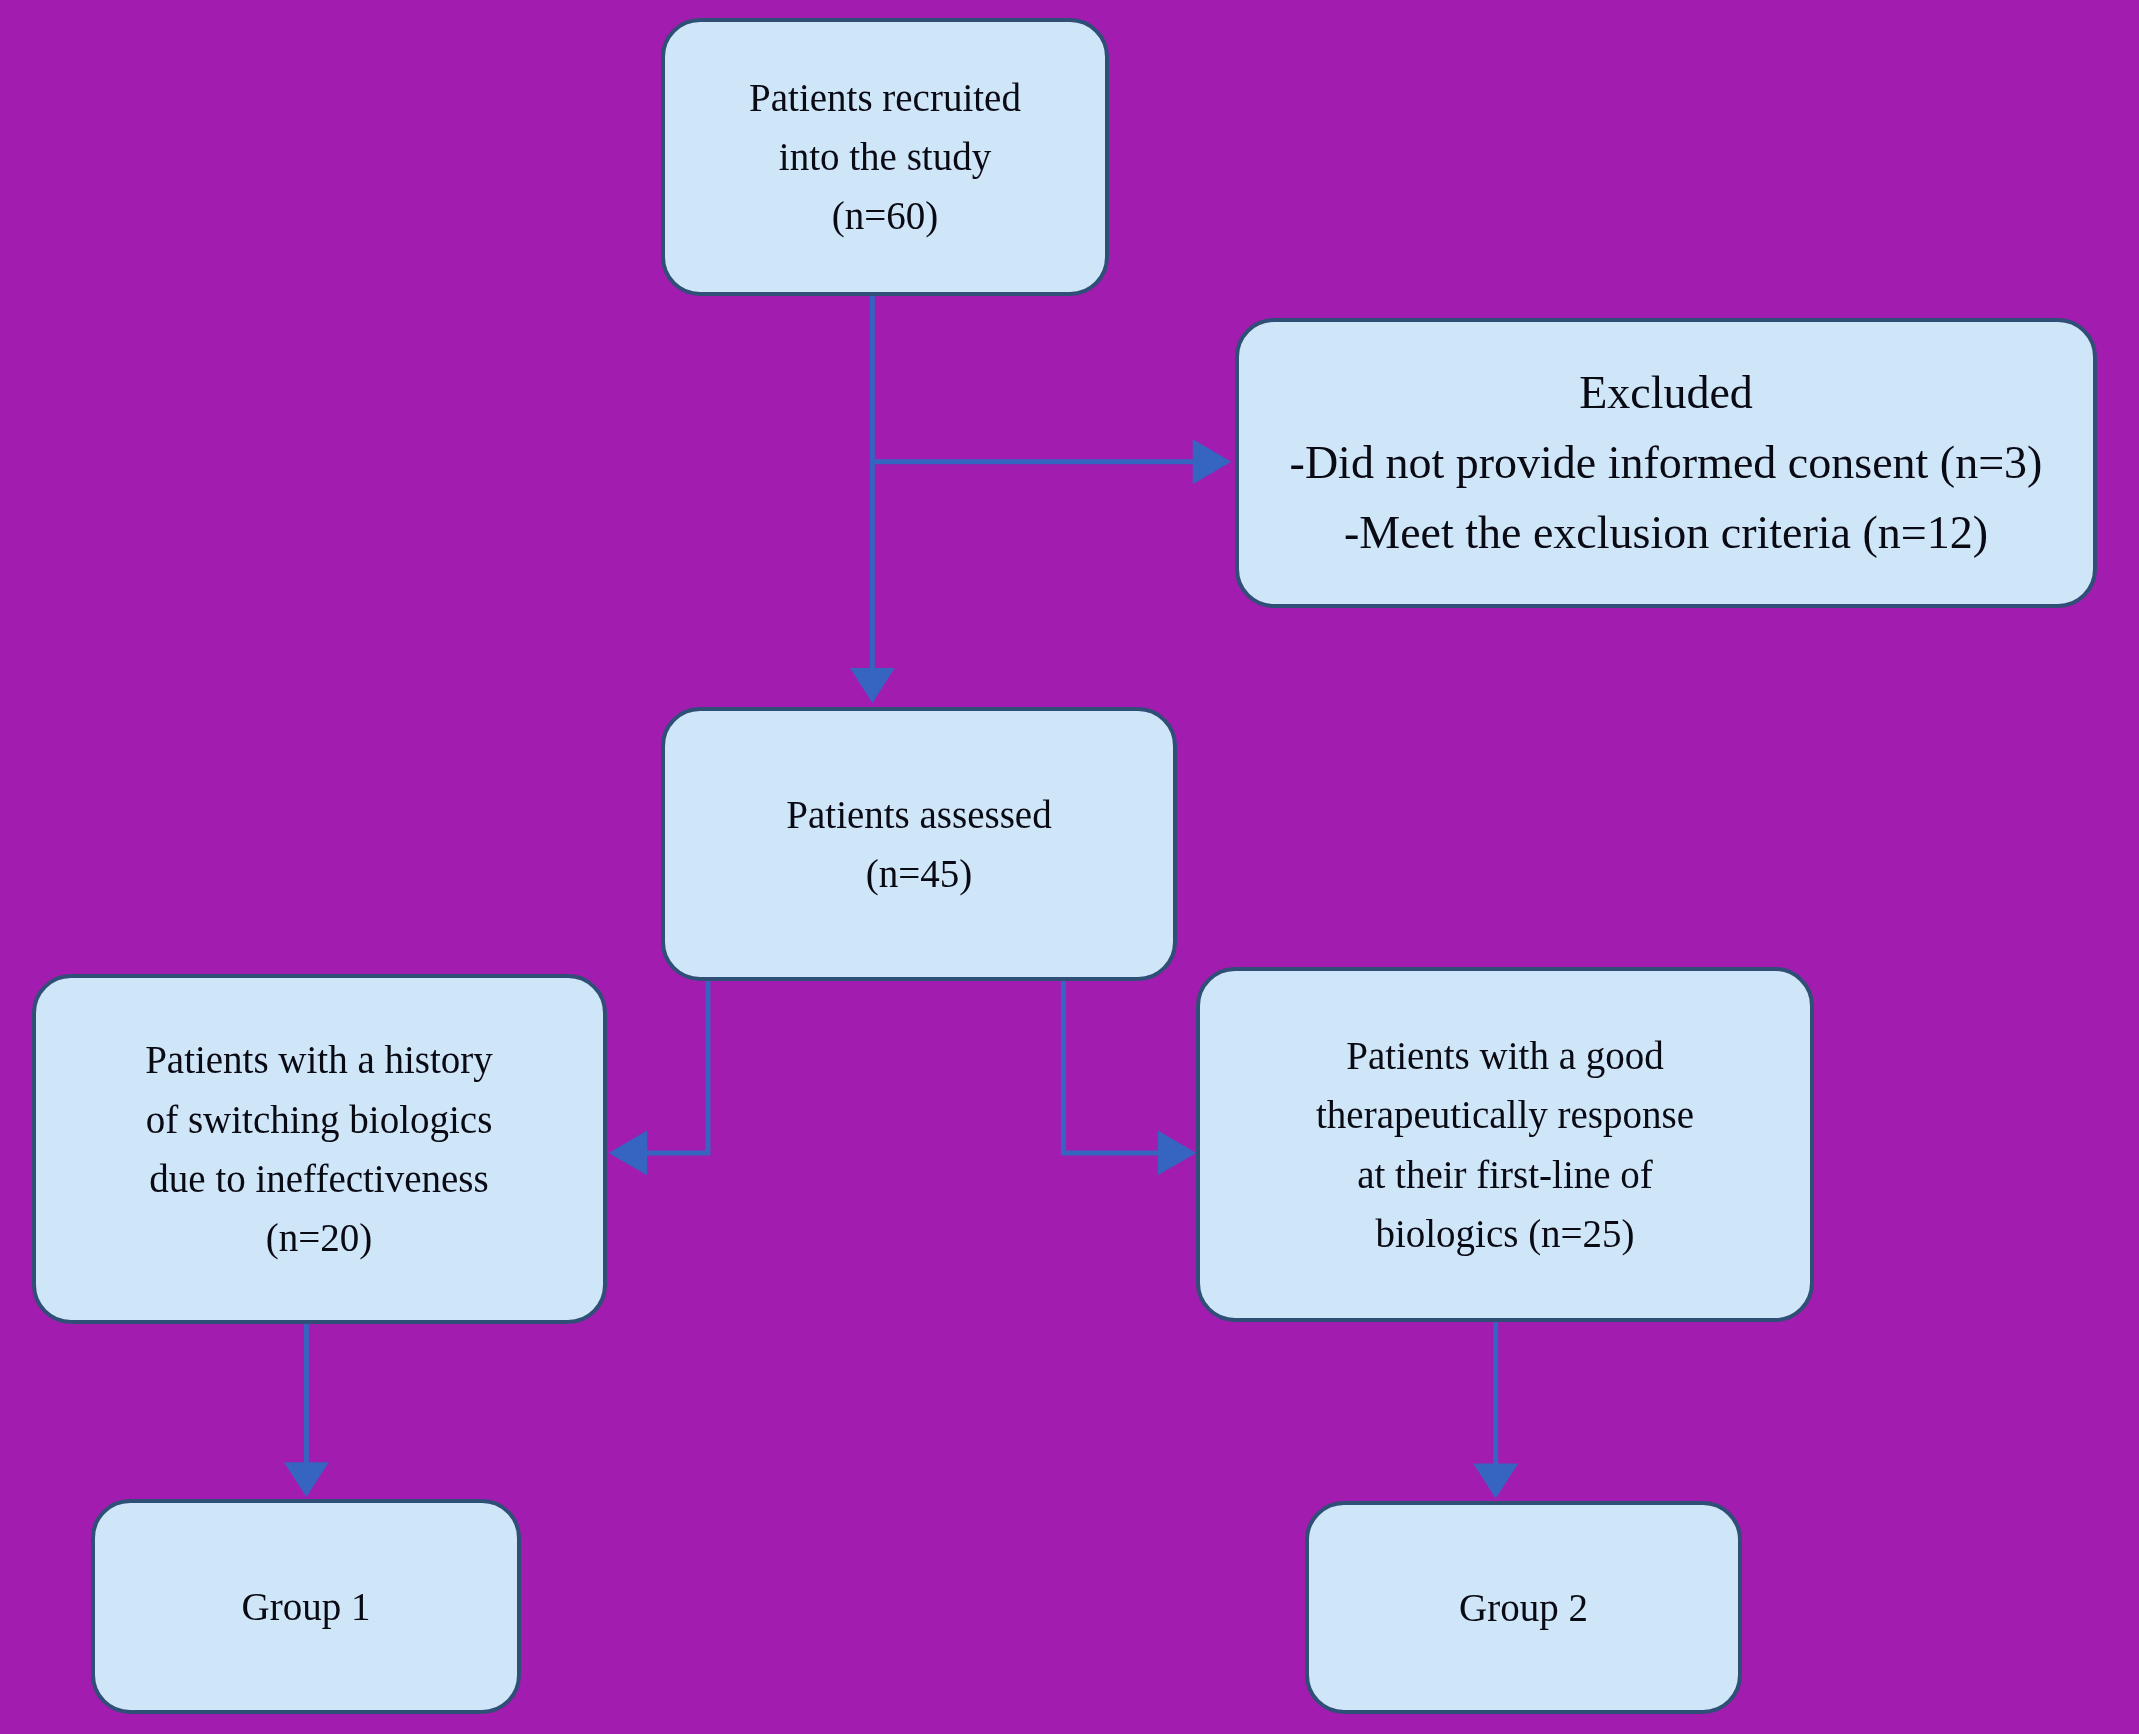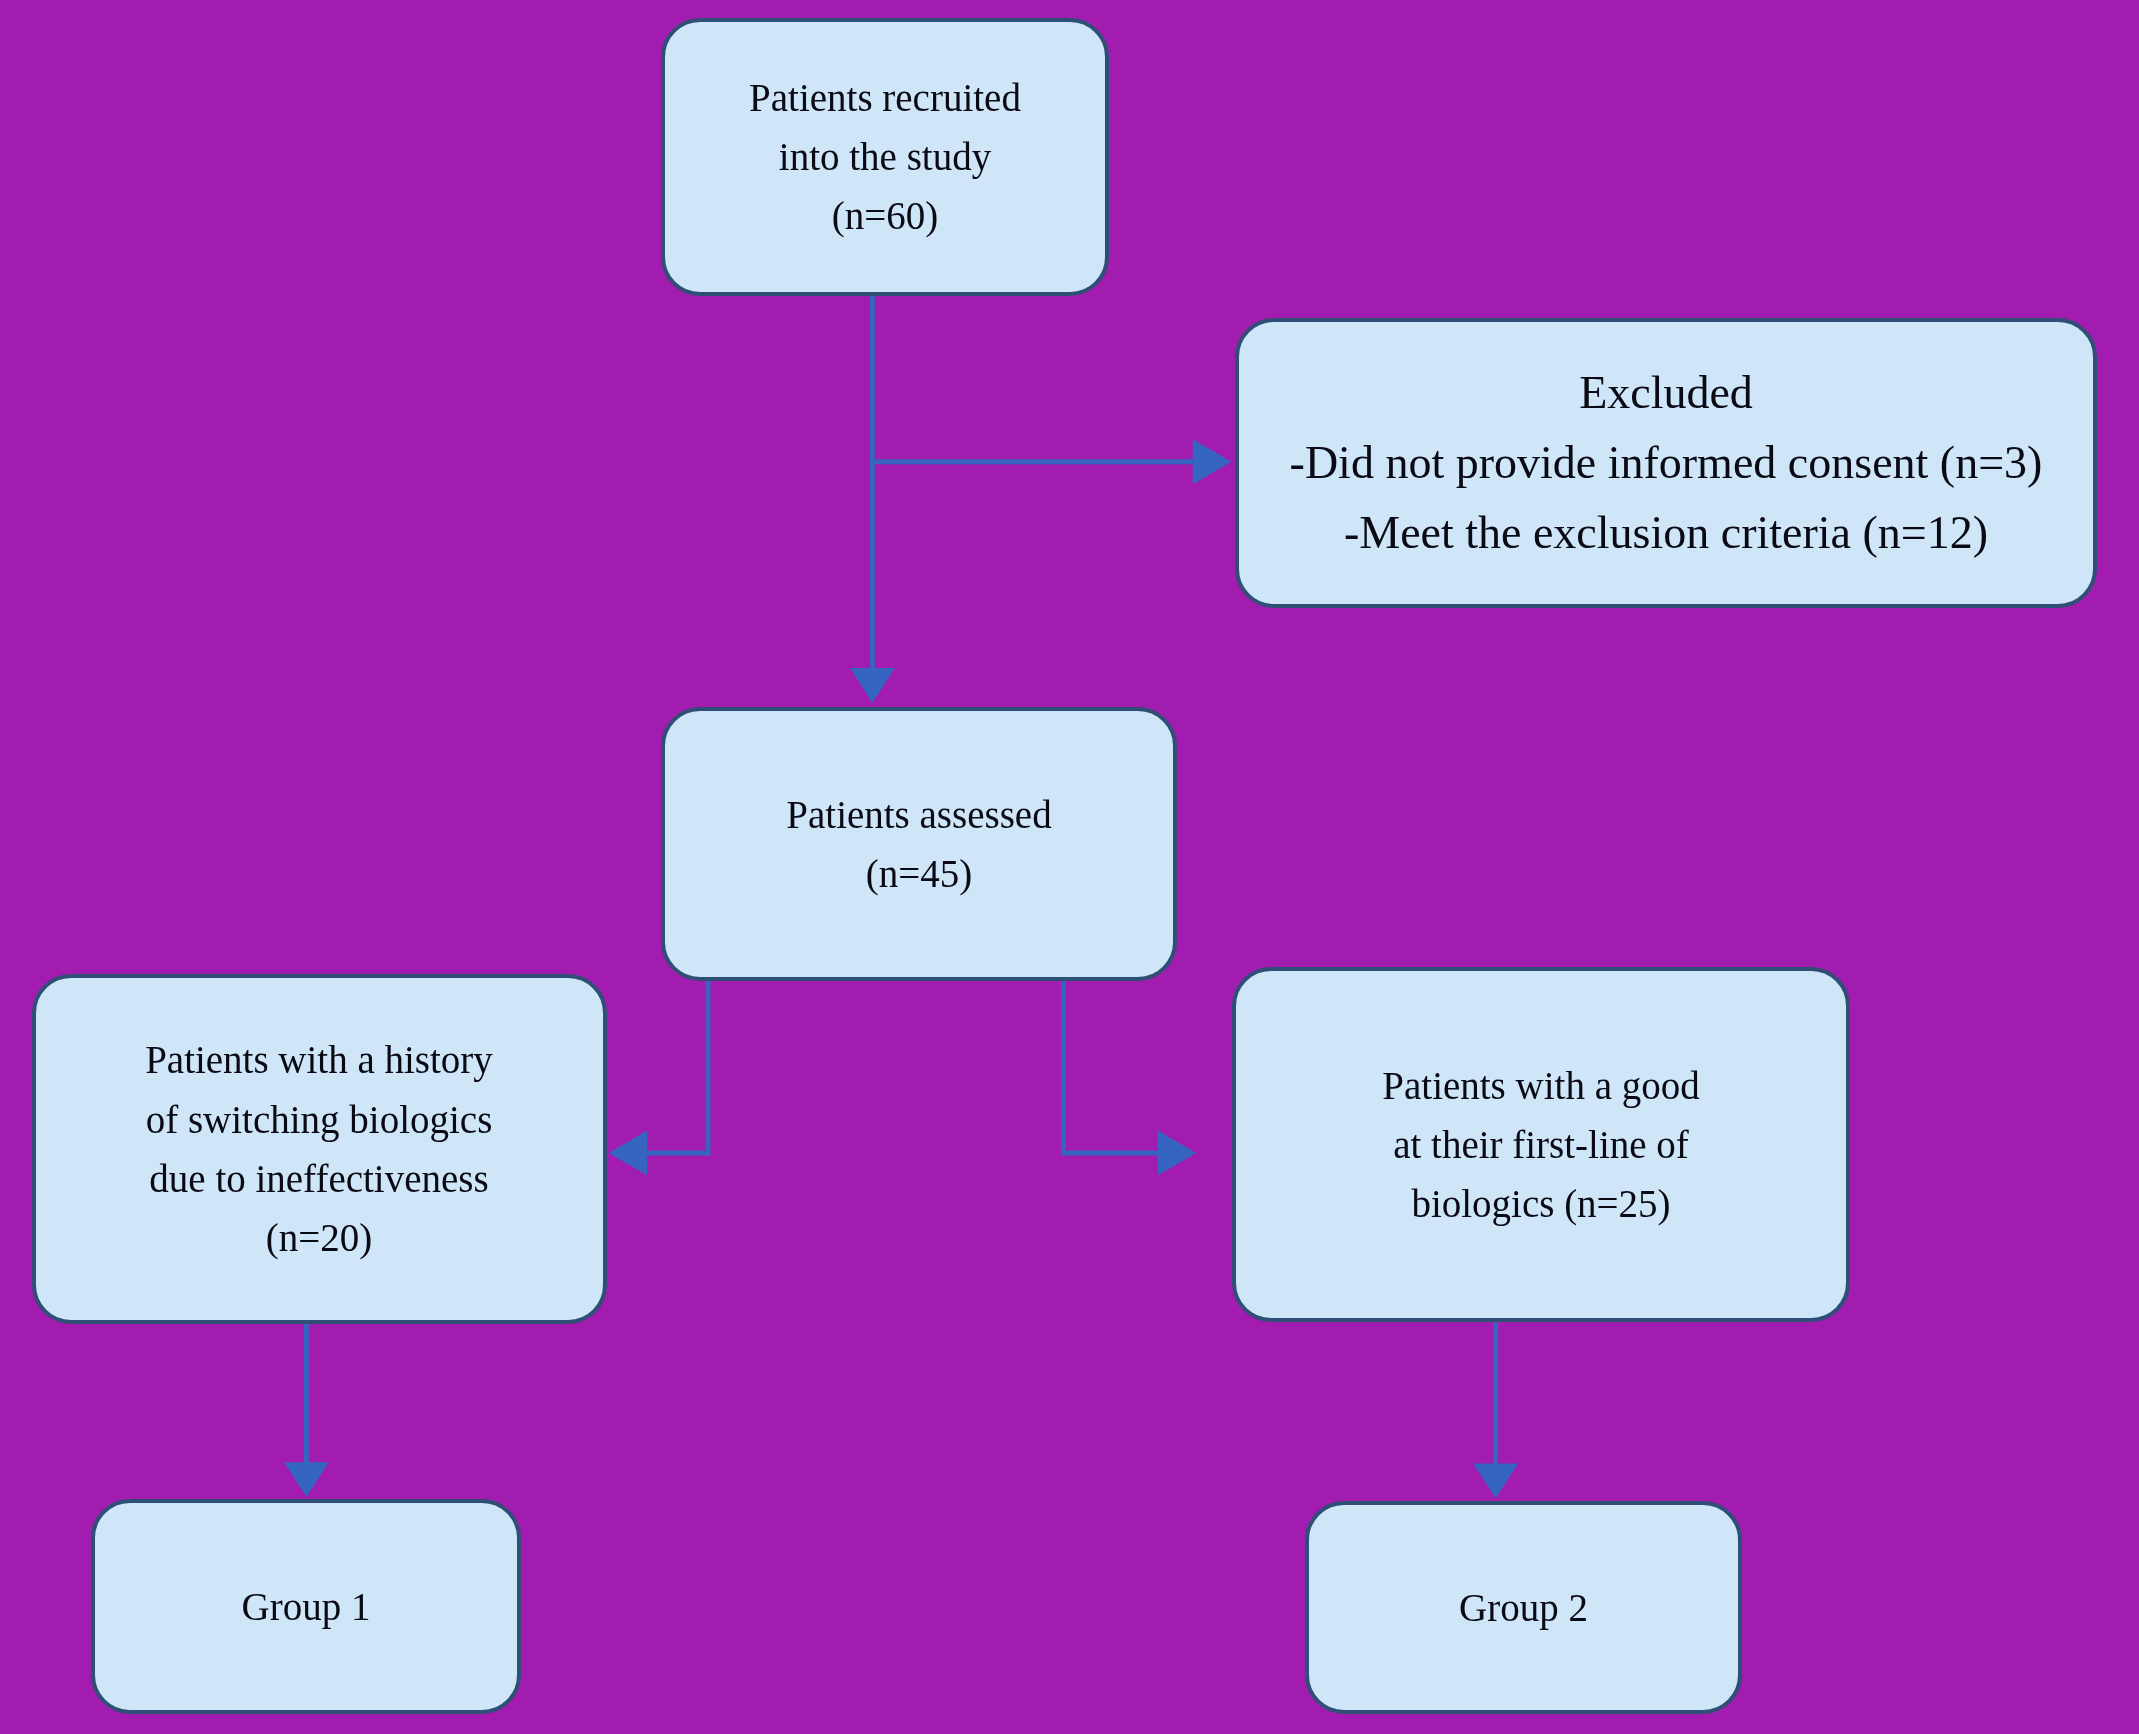--- a/index.html
+++ b/index.html
@@ -44,21 +44,21 @@
     white-space: pre;
   }
   .fs-lg { font-size: 39px; }
   .fs-md { font-size: 46px; }
 
   
   #node-recruited { left: 661px;  top: 17.5px;   width: 448px; height: 278px; }
   #node-excluded  { left: 1235px; top: 318px;  width: 862px; height: 290px; }
   #node-assessed  { left: 661px;  top: 707px; width: 516px;  height: 274px; }
   #node-group1-src{ left: 31.5px;   top: 974px; width: 575px;  height: 350px; }
-  #node-group2-src{ left: 1232px; top: 967px; width: 618px;  height: 355px; font-family: Liberation Serif, serif; }
+  #node-group2-src{ left: 1196px; top: 967px; width: 618px;  height: 355px; font-family: Liberation Serif, serif; }
   #node-group1    { left: 91px;  top: 1499px; width: 430px;  height: 215px; }
   #node-group2    { left: 1305px; top: 1501px; width: 437px;  height: 213px; align-items: flex-end; }
 </style>
 </head>
 <body>
 
 <div id="canvas">
 
   <svg id="edges" viewBox="0 0 3059 2480" width="2140" height="1735" xmlns="http://www.w3.org/2000/svg">
     <defs>
@@ -123,20 +123,21 @@
 
   <div class="node" id="node-group1-src">
     <span class="line fs-lg">Patients with a history</span>
     <span class="line fs-lg">of switching biologics</span>
     <span class="line fs-lg">due to ineffectiveness</span>
     <span class="line fs-lg">(n=20)</span>
   </div>
 
   <div class="node" id="node-group2-src">
     <span class="line fs-lg">Patients with a good</span>
+    <span class="line fs-lg">therapeutically response</span>
     <span class="line fs-lg">at their first-line of</span>
     <span class="line fs-lg">biologics (n=25)</span>
   </div>
 
   <div class="node" id="node-group1">
     <span class="line fs-lg">Group 1</span>
   </div>
 
   <div class="node" id="node-group2">
     <span class="line fs-lg">Group 2</span>

